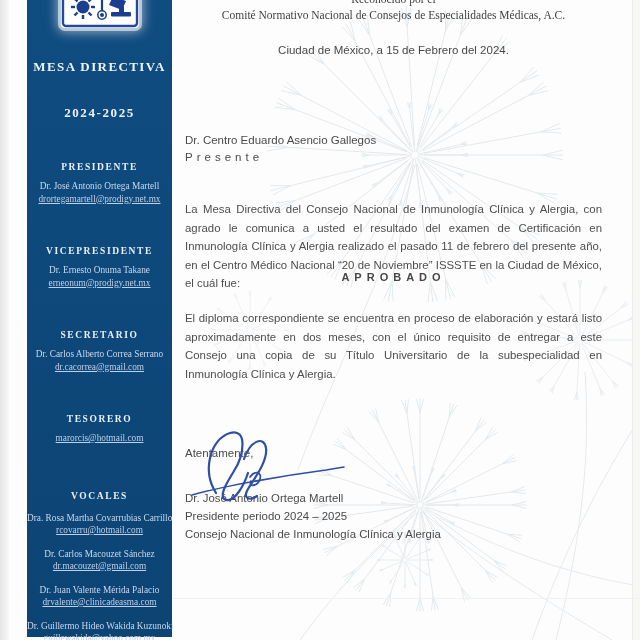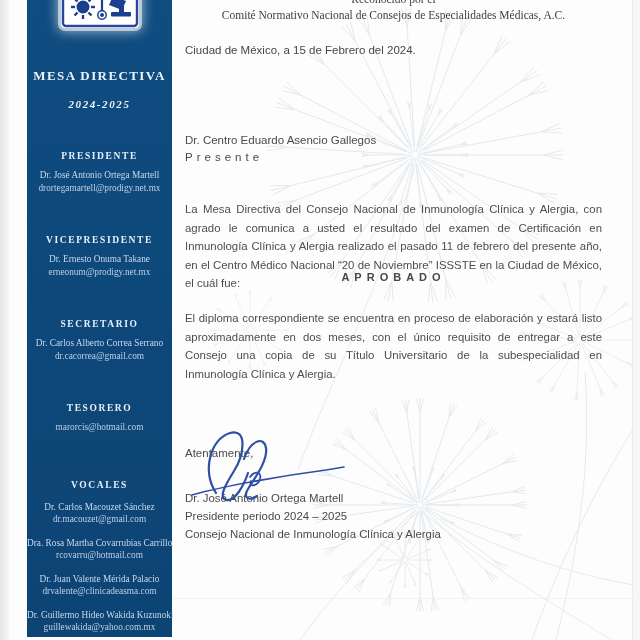--- a/index.html
+++ b/index.html
@@ -24,32 +24,32 @@
     position:absolute;left:27px;top:0;width:145px;height:637px;z-index:2;
     background:linear-gradient(180deg,#0f4c80,#0c4474);
     color:#d3deee;text-align:center;
     font-family:"Liberation Serif", serif;
   }
   .logo-box{
     width:78px;height:50px;margin:-22px auto 0;position:relative;
     border-radius:4px;background:#fff;
     box-shadow:0 0 0 3px rgba(255,255,255,.55), 0 0 12px 4px rgba(255,255,255,.55);
   }
-  .sb-title{margin-top:40px;font-weight:bold;font-size:13px;letter-spacing:1.4px;color:#eef3fb;}
-  .sb-title2{margin-top:14px;font-weight:bold;font-size:11px;letter-spacing:1.6px;color:#eef3fb;font-style:italic;}
+  .sb-title{margin-top:31px;font-weight:bold;font-size:13px;letter-spacing:1.4px;color:#eef3fb;}
+  .sb-title2{margin-top:30px;font-weight:bold;font-size:13px;letter-spacing:1.6px;color:#eef3fb;}
   .sb-section{margin-top:26px;}
   .sb-section.vocales{margin-top:46px;}
   .sb-heading{font-weight:bold;font-size:9.5px;letter-spacing:1.6px;color:#eaf0f9;margin-top:41px;}
   .sb-member{margin-top:8px;}
   .sb-name{font-size:9.3px;line-height:12.5px;white-space:nowrap;color:#c9d7ec;}
-  .sb-email{font-size:9.3px;line-height:12.5px;white-space:nowrap;color:#bfcfe7;}
+  .sb-email{font-size:9.3px;line-height:12.5px;white-space:nowrap;color:#bfcfe7;text-decoration:underline;}
   .sb-section.vocales .sb-member{margin-top:11px;}
   .letter-head{position:absolute;left:185px;top:-9px;width:417px;text-align:center;
     font-family:"Liberation Serif", serif;color:#3f3f3f;font-size:11.5px;line-height:16px;z-index:1;}
-  .date-line{position:absolute;left:185px;top:44px;width:417px;text-align:left;
+  .date-line{position:absolute;left:185px;top:44px;width:417px;text-align:center;
     font-size:11.5px;color:#474747;z-index:1;}
   .recipient{position:absolute;left:185px;top:132px;font-size:11.5px;line-height:17px;color:#4a4a4a;z-index:1;}
   .recipient .salutation{letter-spacing:4px;}
   .para{position:absolute;left:185px;width:417px;text-align:justify;
     font-size:11.4px;line-height:18.6px;color:#4d4d4d;z-index:1;}
   .para1{top:200px;}
   .para2{top:309px;}
   .result-line{position:absolute;left:185px;top:271px;width:417px;text-align:center;
     font-weight:bold;letter-spacing:5px;font-size:11px;color:#474747;z-index:1;}
   .closing{position:absolute;left:185px;top:447px;font-size:11.5px;color:#4a4a4a;z-index:1;}
@@ -671,28 +671,28 @@
   <div class="sb-section">
     <div class="sb-heading">TESORERO</div>
     <div class="sb-member">
       <div class="sb-email">marorcis@hotmail.com</div>
     </div>
   </div>
 
   <div class="sb-section vocales">
     <div class="sb-heading">VOCALES</div>
     <div class="sb-member">
+      <div class="sb-name">Dra. Rosa Martha Covarrubias Carrillo</div>
+      <div class="sb-email">rcovarru@hotmail.com</div>
+    </div>
+    <div class="sb-member">
       <div class="sb-name">Dr. Carlos Macouzet Sánchez</div>
       <div class="sb-email">dr.macouzet@gmail.com</div>
     </div>
     <div class="sb-member">
-      <div class="sb-name">Dra. Rosa Martha Covarrubias Carrillo</div>
-      <div class="sb-email">rcovarru@hotmail.com</div>
-    </div>
-    <div class="sb-member">
       <div class="sb-name">Dr. Juan Valente Mérida Palacio</div>
       <div class="sb-email">drvalente@clinicadeasma.com</div>
     </div>
     <div class="sb-member">
       <div class="sb-name">Dr. Guillermo Hideo Wakida Kuzunoki</div>
       <div class="sb-email">guillewakida@yahoo.com.mx</div>
     </div>
   </div>
 </aside>
 

